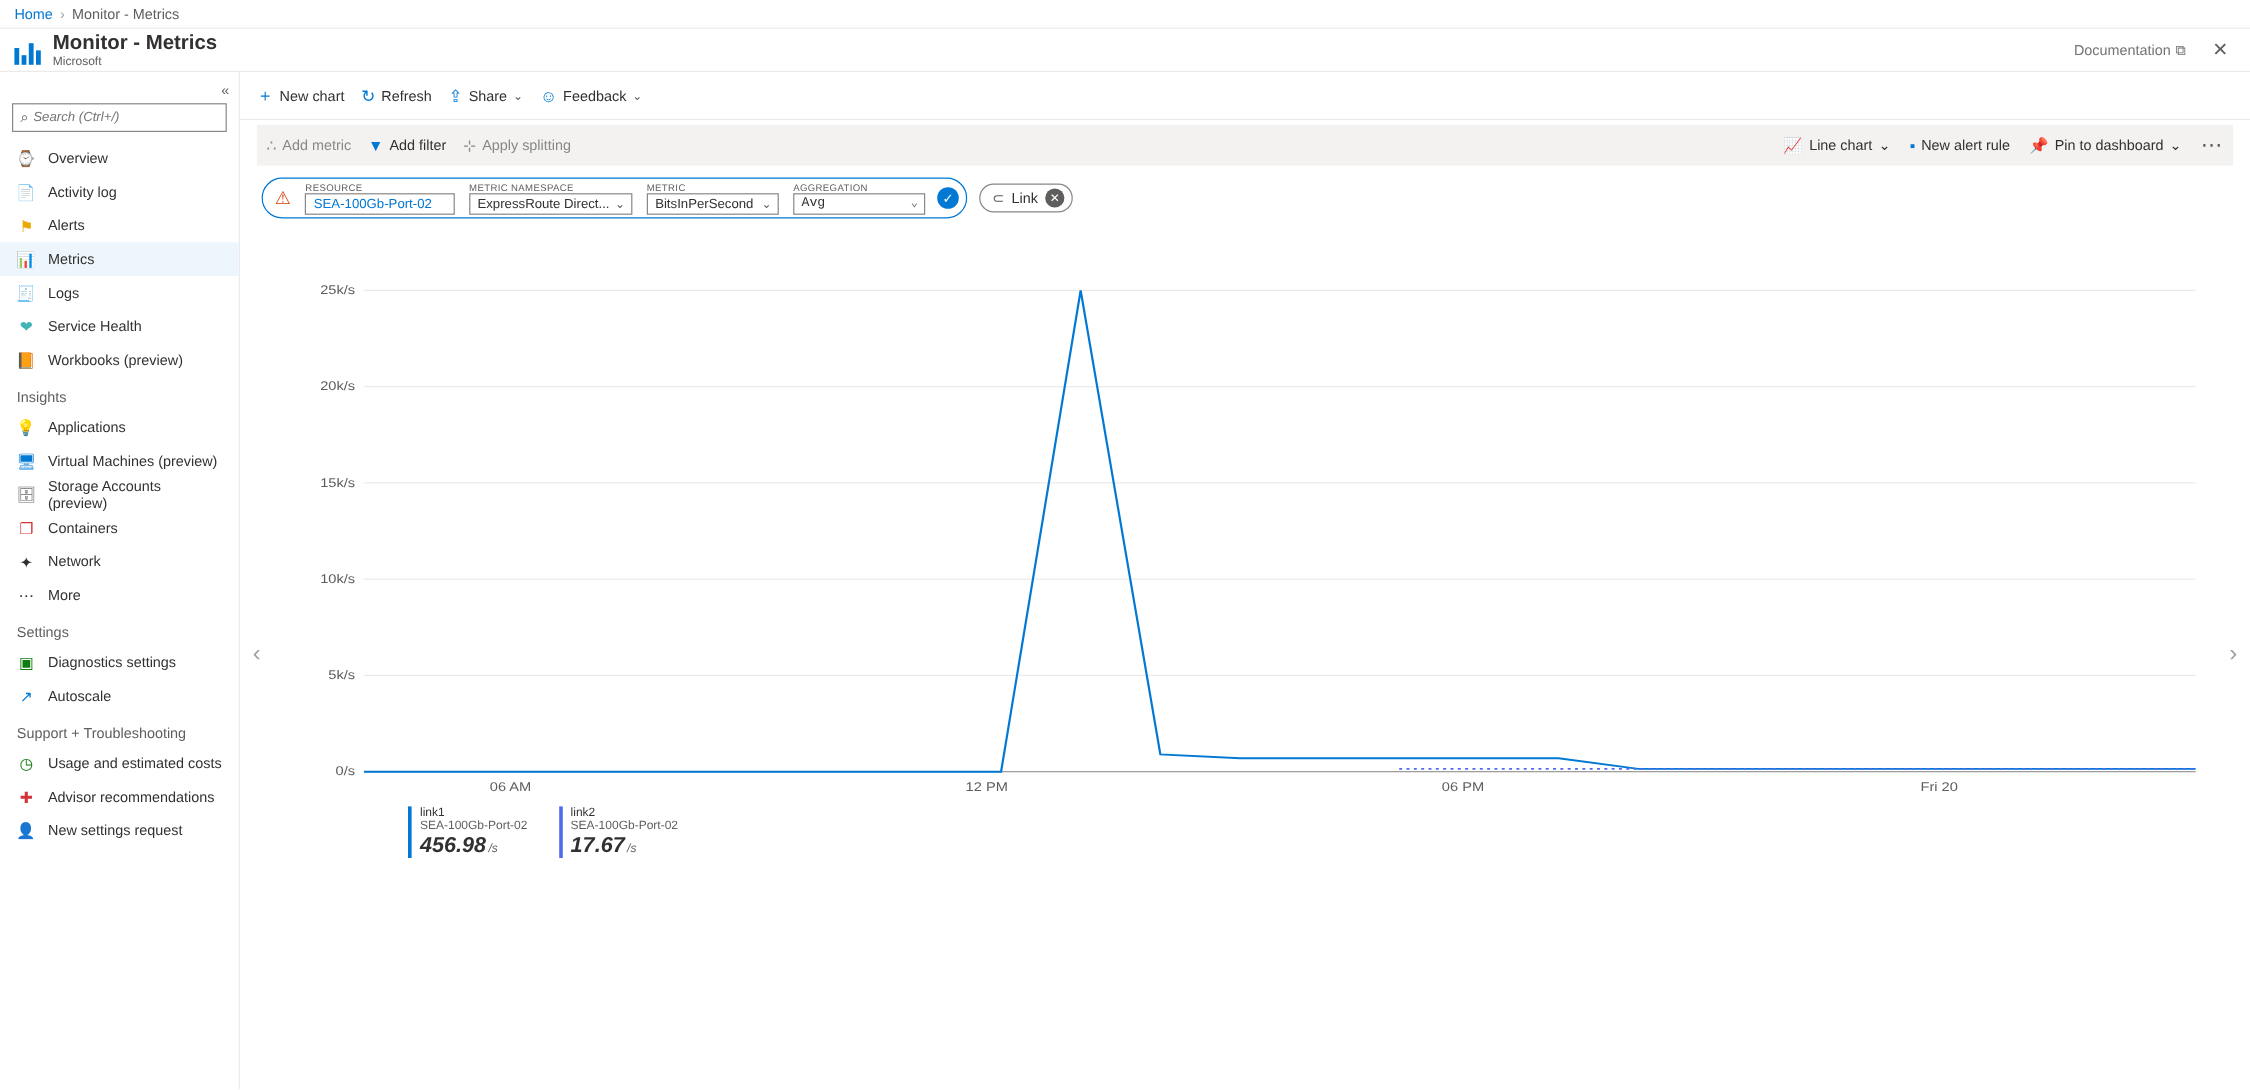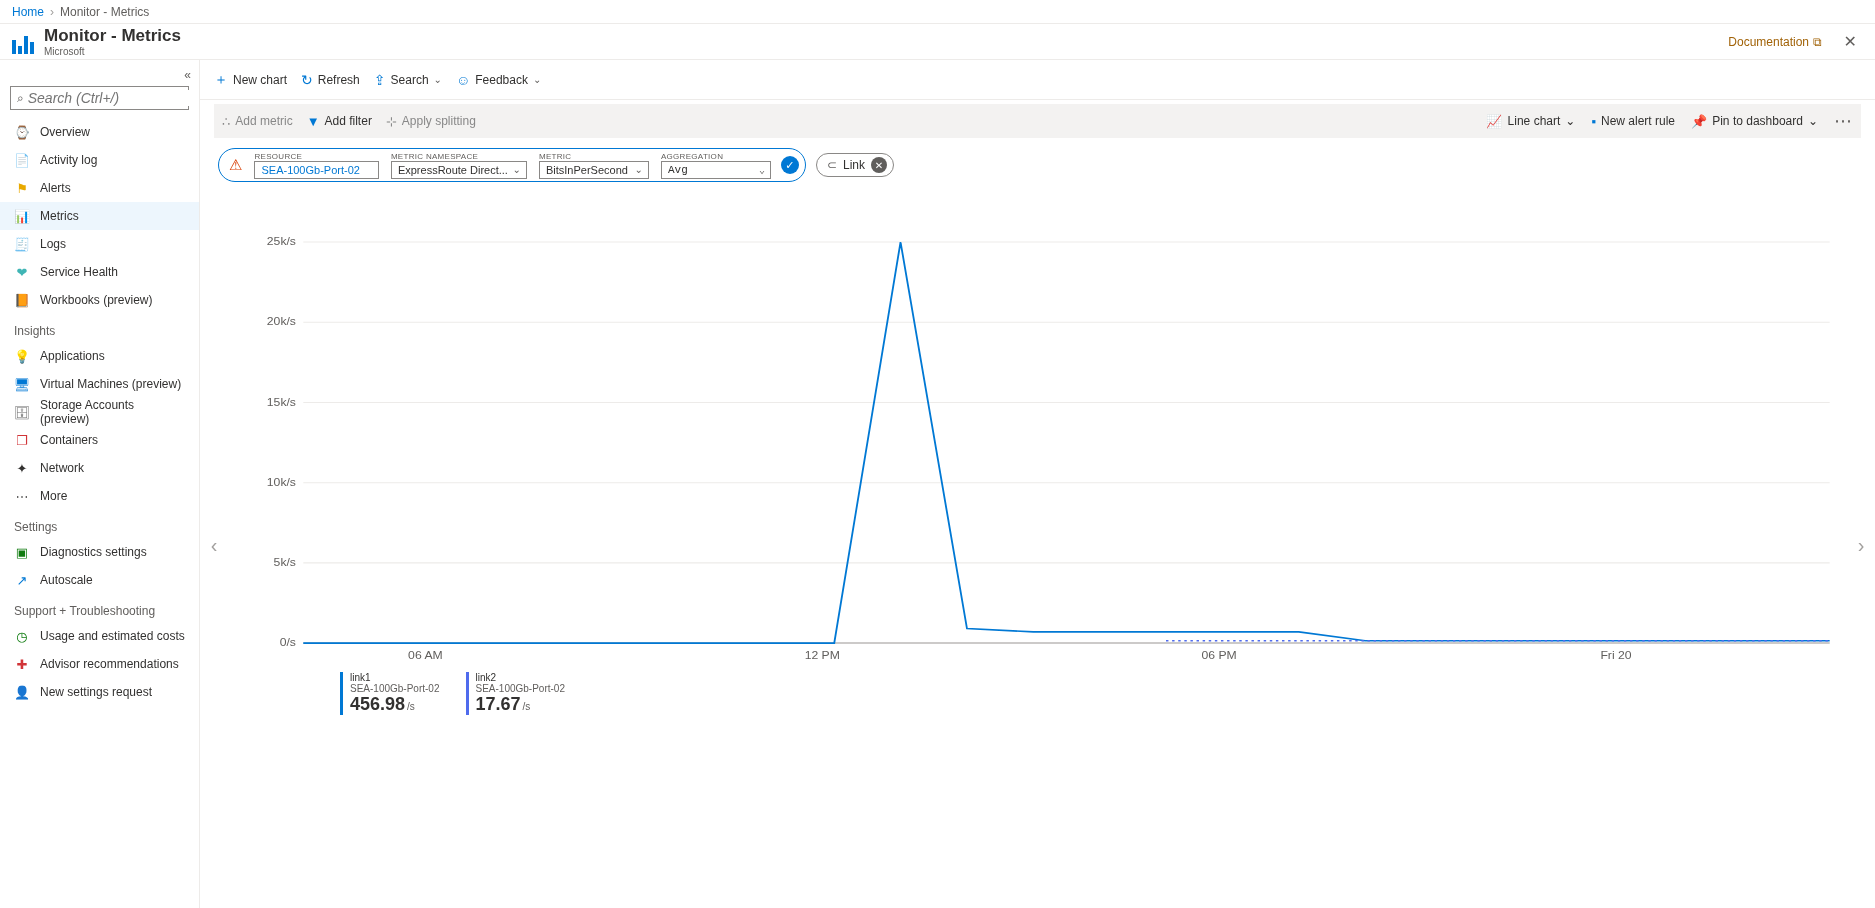--- a/index.html
+++ b/index.html
@@ -28,35 +28,35 @@
     .title-area { display:flex; align-items:center; gap:8px; flex:1; }
     .bar-icon { width:24px; height:24px; display:inline-flex; align-items:flex-end; gap:2px; }
     .bar-icon span { width:4px; background:#0078d4; }
     .bar-icon span:nth-child(1){height:14px}
     .bar-icon span:nth-child(2){height:8px}
     .bar-icon span:nth-child(3){height:18px}
     .bar-icon span:nth-child(4){height:12px}
     .title-text { display:flex; flex-direction:column; }
     .title-text h1 { font-size:17px; font-weight:600; color:#323130; }
     .title-text .sub { font-size:10px; color:#605e5c; }
-    .doc-link { color:#a16207; display:flex; align-items:center; gap:4px; text-decoration:none; margin-right:16px; }
+    .doc-link { color:#737373; display:flex; align-items:center; gap:4px; text-decoration:none; margin-right:16px; }
     .close-x { font-size:16px; color:#605e5c; padding:0 6px; cursor:pointer; }
 
     .layout { display:flex; height:calc(100vh - 60px); }
 
     
     .sidebar { width:200px; border-right:1px solid #edebe9; padding:8px 0; overflow:auto; flex-shrink:0; }
     .collapse-toggle { text-align:right; padding:0 8px 4px; color:#605e5c; font-size:12px; }
     .search-box {
       margin:0 10px 8px; border:1px solid #8a8886; height:24px;
       display:flex; align-items:center; padding:0 6px; color:#605e5c;
       font-style:italic;
     }
     .search-box .mag { font-style:normal; margin-right:4px; font-size:12px;}
-    .search-box input { border:none; flex:1; font-size:14px; font-style:italic; outline:none; }
+    .search-box input { border:none; flex:1; font-size:11px; font-style:italic; outline:none; }
 
     .nav-item {
       display:flex; align-items:center; padding:4px 14px; height:28px;
       cursor:pointer; font-size:12px;
     }
     .nav-item.active { background:#edf6fd; }
     .nav-icon { width:16px; height:16px; margin-right:10px; display:inline-flex; align-items:center; justify-content:center; font-size:13px;}
     .nav-heading { padding:10px 14px 4px; font-size:12px; color:#605e5c; }
 
     
@@ -136,21 +136,21 @@
     .axis line { stroke:#a19f9d; stroke-width:1;}
     .s1 { stroke:#0078d4; stroke-width:1.5; fill:none;}
     .s2 { stroke:#4f6bed; stroke-width:1.5; fill:none; stroke-dasharray:2 3;}
 
     
     .legends { display:flex; gap:26px; padding:10px 20px 0 66px;}
     .lc { border-left:3px solid #0078d4; padding-left:7px;}
     .lc.alt { border-color:#4f6bed;}
     .lc .n1 { font-size:10px; color:#323130;}
     .lc .n2 { font-size:10px; color:#605e5c;}
-    .lc .val { font-size:18px; font-weight:600; color:#323130;}
+    .lc .val { font-size:18px; font-weight:600; color:#323130;font-style:italic;}
     .lc .unit { font-size:10px; font-weight:400; color:#605e5c; margin-left:2px;}
   </style>
 </head>
 <body>
 
 <div class="breadcrumb">
   <a href="#">Home</a>
   <span class="sep">›</span>
   <span>Monitor - Metrics</span>
 </div>
@@ -275,21 +275,21 @@
       <div class="cmd">
         <span class="ic">＋</span>
         <span>New chart</span>
       </div>
       <div class="cmd">
         <span class="ic">↻</span>
         <span>Refresh</span>
       </div>
       <div class="cmd">
         <span class="ic">⇪</span>
-        <span>Search</span>
+        <span>Share</span>
         <span class="chev">⌄</span>
       </div>
       <div class="cmd">
         <span class="ic">☺</span>
         <span>Feedback</span>
         <span class="chev">⌄</span>
       </div>
       <div class="flex1"></div>
     </div>
 

